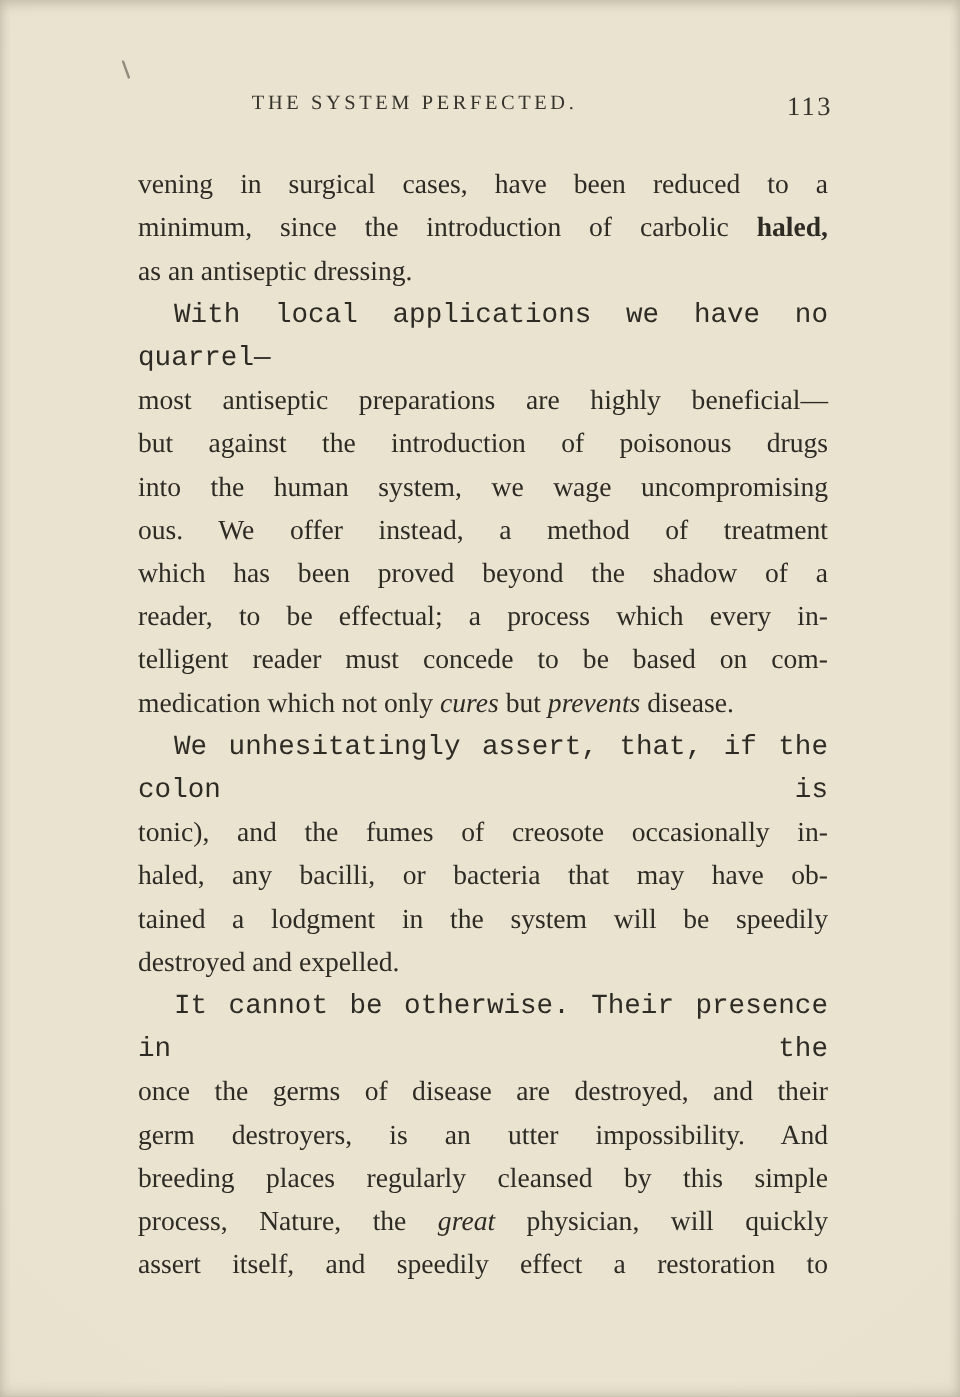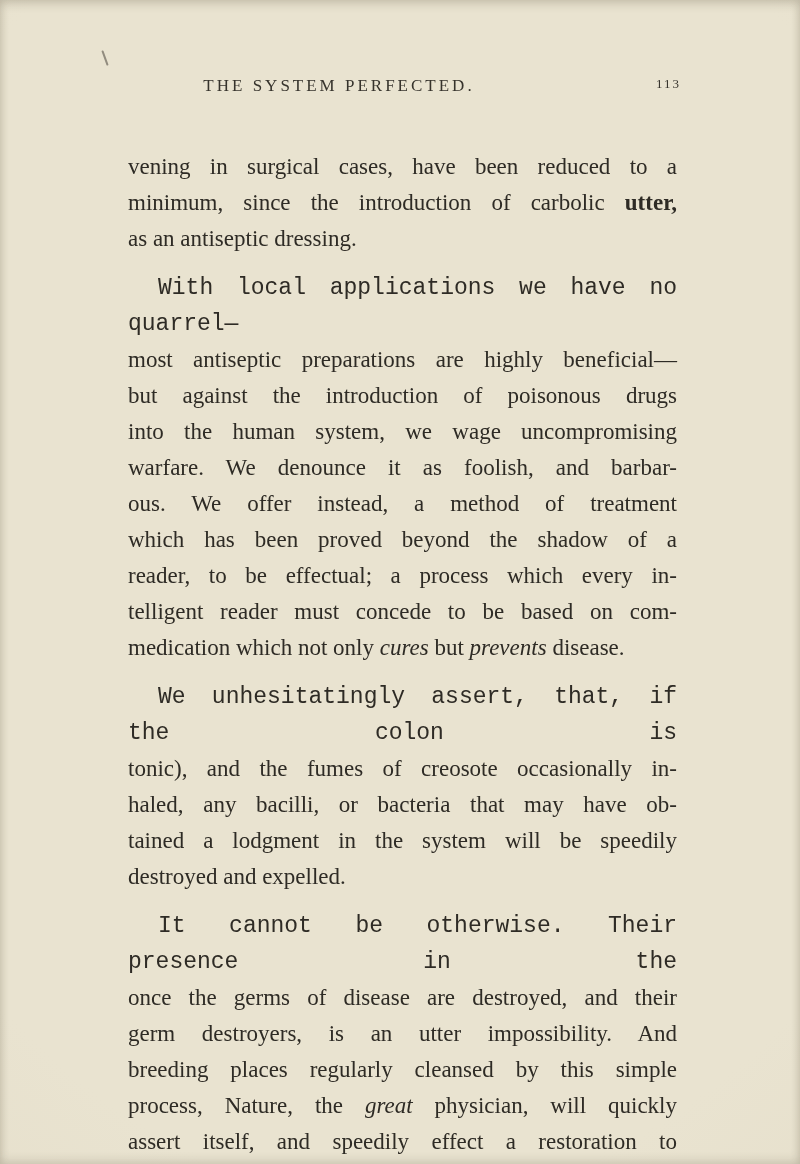--- a/index.html
+++ b/index.html
@@ -27,46 +27,46 @@
     position:absolute;
     left:104px;top:50px;
     width:2px;height:16px;
     background:#4a463c;
     transform:rotate(-20deg);
     opacity:.55;
     border-radius:1px;
   }
   .header{
     position:absolute;
-    top:76px;left:115px;right:119px;
+    top:76px;left:115px;right:106px;
     height:26px;
   }
   .header-title{
     position:absolute;
     left:0;right:118px;
     text-align:center;
     font-size:17px;
     letter-spacing:3px;
     color:#36332c;
     white-space:nowrap;
   }
   .page-number{
     position:absolute;
     right:0;top:0;
-    font-size:13px;
+    font-size:22px;
     letter-spacing:2px;
     color:#36332c;
   }
   .body-text{
     position:absolute;
     top:136px;left:115px;right:110px;
     font-size:23px;
     line-height:36px;
   }
-  .paragraph{margin:13px;}
+  .paragraph{margin:0;}
   .line{
     text-align:justify;
     text-align-last:justify;
   }
   .line.last{text-align-last:left;}
   .line.indent{text-indent:30px;font-family:Liberation Mono, monospace;}
   .line em{font-style:italic;}
   .line strong{font-weight:bold;}
 </style>
 </head>
@@ -74,29 +74,28 @@
 
 <div class="page">
   <div class="artifact"></div>
   <div class="header">
     <div class="header-title">THE SYSTEM PERFECTED.</div>
     <div class="page-number">113</div>
   </div>
   <div class="body-text">
       <div class="paragraph">
         <div class="line">vening in surgical cases, have been reduced to a</div>
-        <div class="line">minimum, since the introduction of carbolic <strong>utter,</strong></div>
+        <div class="line">minimum, since the introduction of carbolic <strong>haled,</strong></div>
         <div class="line last">as an antiseptic dressing.</div>
       </div>
       <div class="paragraph">
         <div class="line indent">With local applications we have no quarrel—</div>
         <div class="line">most antiseptic preparations are highly beneficial—</div>
         <div class="line">but against the introduction of poisonous drugs</div>
         <div class="line">into the human system, we wage uncompromising</div>
-        <div class="line">warfare. We denounce it as foolish, and barbar-</div>
         <div class="line">ous. We offer instead, a method of treatment</div>
         <div class="line">which has been proved beyond the shadow of a</div>
         <div class="line">reader, to be effectual; a process which every in-</div>
         <div class="line">telligent reader must concede to be based on com-</div>
         <div class="line last">medication which not only <em>cures</em> but <em>prevents</em> disease.</div>
       </div>
       <div class="paragraph">
         <div class="line indent">We unhesitatingly assert, that, if the colon is</div>
         <div class="line">tonic), and the fumes of creosote occasionally in-</div>
         <div class="line">haled, any bacilli, or bacteria that may have ob-</div>

